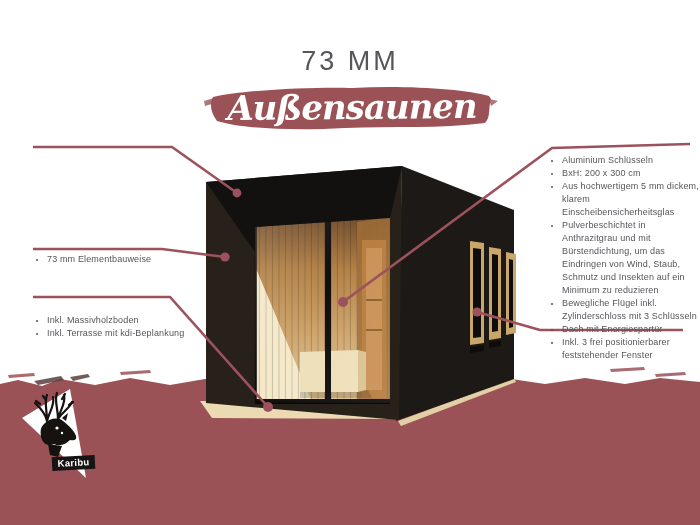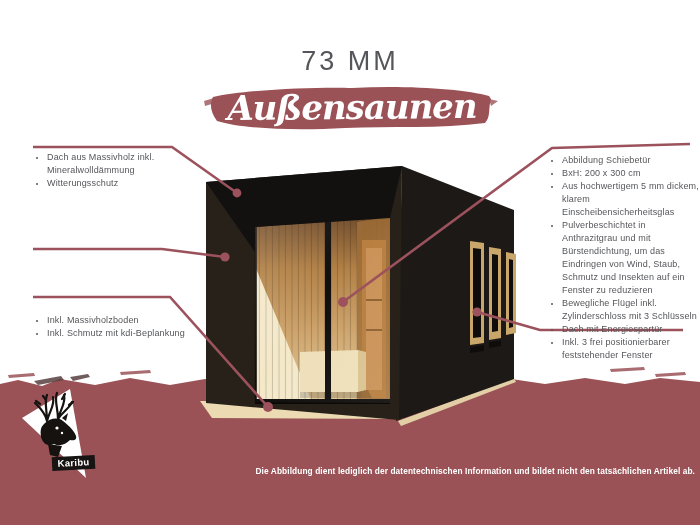--- a/index.html
+++ b/index.html
@@ -147,48 +147,46 @@
       <polygon fill="#151210" points="62,418 68,413 66,421"></polygon>
       <polygon fill="#151210" points="48,444 62,446 58,457 50,455"></polygon>
       <circle cx="57" cy="428" r="1.6" fill="#ffffff"></circle>
       <circle cx="62" cy="433" r="1.2" fill="#ffffff"></circle>
     </g>
   </svg>
 
   <div class="page-title">73 MM</div>
   <div class="banner-text">Außensaunen</div>
 
-  <div class="callout co-roof">
+
+  <div class="callout co-construction">
     <ul>
-      <li>Dach aus Massivholz inkl. Mineralwolldämmung</li>
-      <li>Witterungsschutz</li>
+      <li>73 mm Elementbauweise</li>
     </ul>
   </div>
-
 
   <div class="callout co-floor">
     <ul>
       <li>Inkl. Massivholzboden</li>
-      <li>Inkl. Schmutz mit kdi-Beplankung</li>
+      <li>Inkl. Terrasse mit kdi-Beplankung</li>
     </ul>
   </div>
 
   <div class="callout co-door">
     <ul>
-      <li>Abbildung Schiebetür</li>
+      <li>Aluminium Schlüsseln</li>
       <li>BxH: 200 x 300 cm</li>
       <li>Aus hochwertigem 5 mm dickem, klarem Einscheibensicherheitsglas</li>
-      <li>Pulverbeschichtet in Anthrazitgrau und mit Bürstendichtung, um das Eindringen von Wind, Staub, Schmutz und Insekten auf ein Fenster zu reduzieren</li>
+      <li>Pulverbeschichtet in Anthrazitgrau und mit Bürstendichtung, um das Eindringen von Wind, Staub, Schmutz und Insekten auf ein Minimum zu reduzieren</li>
       <li>Bewegliche Flügel inkl. Zylinderschloss mit 3 Schlüsseln</li>
       <li>Dach mit Energiespartür</li>
     </ul>
   </div>
 
   <div class="callout co-windows">
     <ul>
       <li>Inkl. 3 frei positionierbarer feststehender Fenster</li>
     </ul>
   </div>
 
-  <div class="disclaimer">Die Abbildung dient lediglich der datentechnischen Information und bildet nicht den tatsächlichen Artikel ab.</div>
   <div class="brand-label">Karibu</div>
 
 </div>
 
 </body></html>

